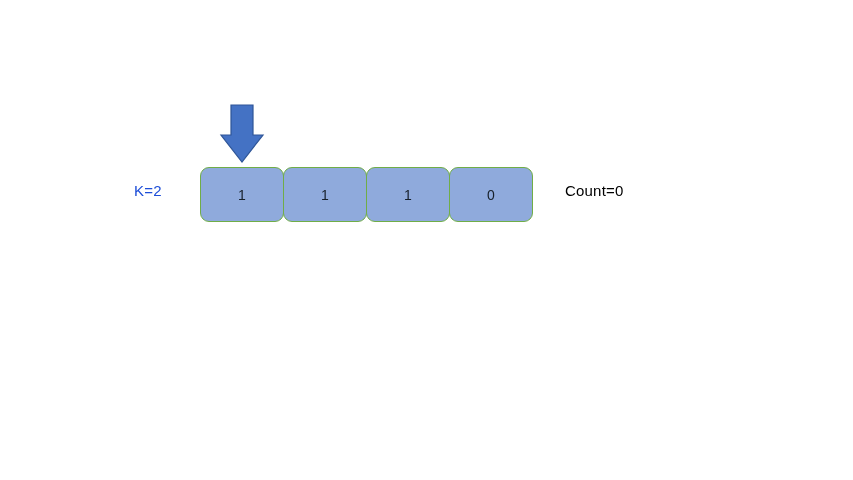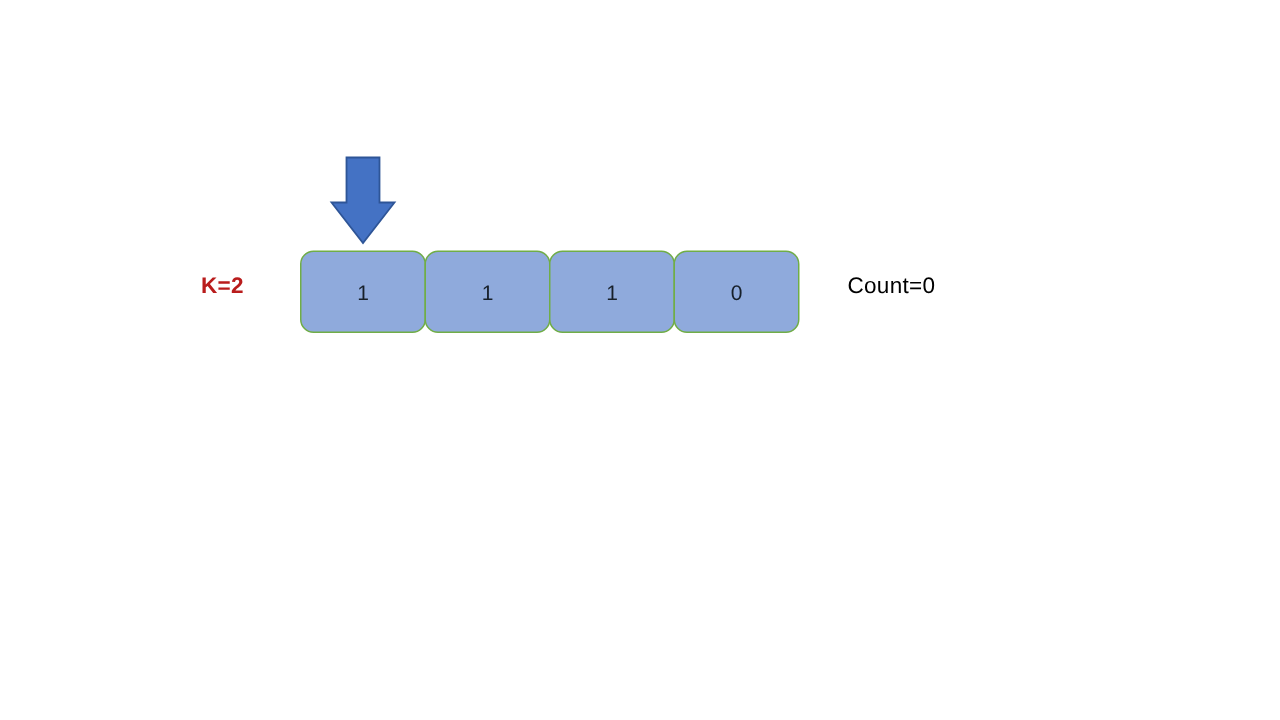--- a/index.html
+++ b/index.html
@@ -23,25 +23,24 @@
     height: 480px;
     background: #ffffff;
   }
 
   
   .k-label {
     position: absolute;
     left: 134px;
     top: 182px;
     font-size: 15px;
-    color: #b91c1c;
+    color: #1d4ed8;
     letter-spacing: 0.2px;
     white-space: nowrap;
     line-height: 18px;
-    font-weight: bold;
   }
 
   
   .count-label {
     position: absolute;
     left: 565px;
     top: 182px;
     font-size: 15px;
     color: #000000;
     letter-spacing: 0.2px;

